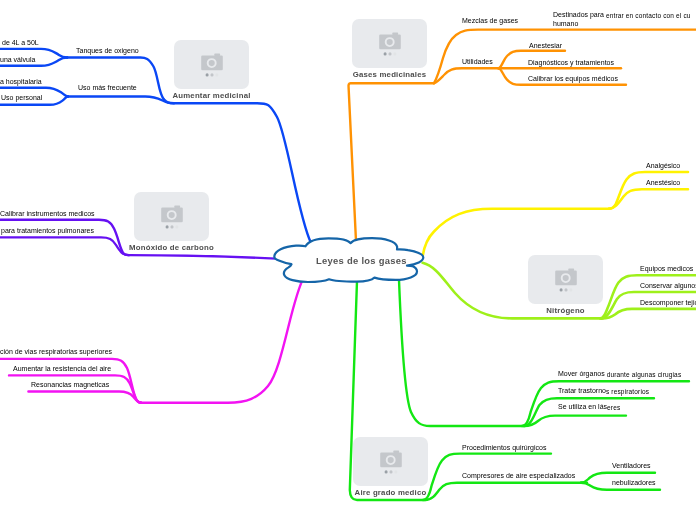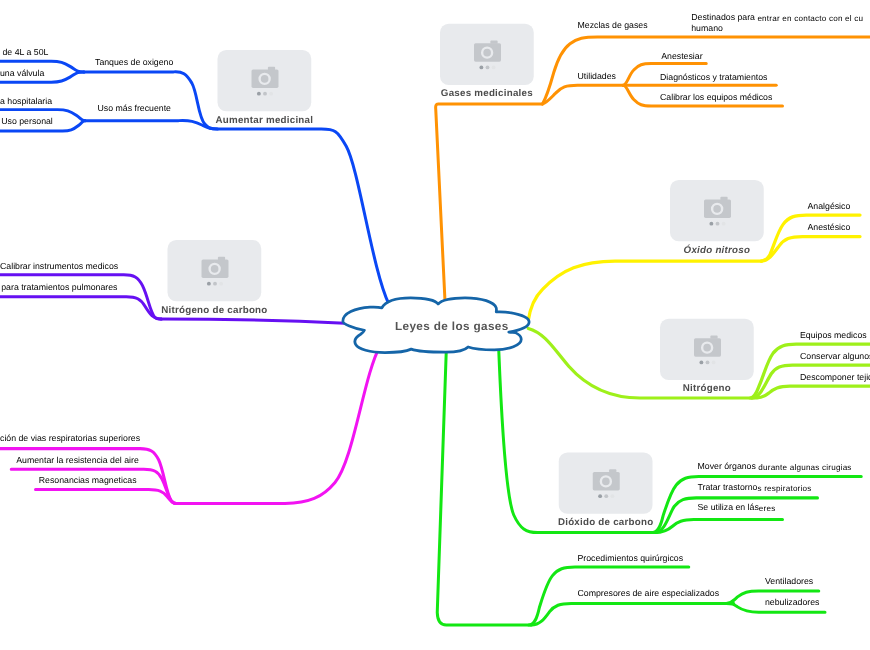--- a/index.html
+++ b/index.html
@@ -115,75 +115,62 @@
         <rect x="15.3" y="6.4" width="5.8" height="2.6" rx="0.7" fill="#c4c7cb"></rect>
         <circle cx="12.7" cy="16.1" r="4.0" fill="none" stroke="#e8eaed" stroke-width="1.9"></circle>
         <circle cx="8.1" cy="27.9" r="1.55" fill="#9aa0a6"></circle>
         <circle cx="13" cy="27.9" r="1.55" fill="#c2c5c9"></circle>
         <circle cx="17.9" cy="27.9" r="1.55" fill="#e2e4e6"></circle>
       </svg>
     </div>
     <div class="nlabel">Gases medicinales</div>
   </div>
 
-  <div class="node" style="left:536px;top:144px;">
-    <div class="ph">
-      <svg width="26" height="36" viewBox="0 0 26 36">
-        <rect x="2.2" y="8.5" width="21.6" height="14.8" rx="1.3" fill="#c4c7cb"></rect>
-        <rect x="15.3" y="6.4" width="5.8" height="2.6" rx="0.7" fill="#c4c7cb"></rect>
-        <circle cx="12.7" cy="16.1" r="4.0" fill="none" stroke="#e8eaed" stroke-width="1.9"></circle>
-        <circle cx="8.1" cy="27.9" r="1.55" fill="#9aa0a6"></circle>
-        <circle cx="13" cy="27.9" r="1.55" fill="#c2c5c9"></circle>
-        <circle cx="17.9" cy="27.9" r="1.55" fill="#e2e4e6"></circle>
-      </svg>
-    </div>
-    <div class="nlabel ital">Óxido nitroso</div>
-  </div>
 
   <div class="node" style="left:528px;top:255px;text-align:right;">
     <div class="ph">
       <svg width="26" height="36" viewBox="0 0 26 36">
         <rect x="2.2" y="8.5" width="21.6" height="14.8" rx="1.3" fill="#c4c7cb"></rect>
         <rect x="15.3" y="6.4" width="5.8" height="2.6" rx="0.7" fill="#c4c7cb"></rect>
         <circle cx="12.7" cy="16.1" r="4.0" fill="none" stroke="#e8eaed" stroke-width="1.9"></circle>
         <circle cx="8.1" cy="27.9" r="1.55" fill="#9aa0a6"></circle>
         <circle cx="13" cy="27.9" r="1.55" fill="#c2c5c9"></circle>
         <circle cx="17.9" cy="27.9" r="1.55" fill="#e2e4e6"></circle>
       </svg>
     </div>
     <div class="nlabel">Nitrógeno</div>
   </div>
 
-  <div class="node" style="left:447px;top:362px;">
-    <div class="ph">
-      <svg width="26" height="36" viewBox="0 0 26 36">
-        <rect x="2.2" y="8.5" width="21.6" height="14.8" rx="1.3" fill="#c4c7cb"></rect>
-        <rect x="15.3" y="6.4" width="5.8" height="2.6" rx="0.7" fill="#c4c7cb"></rect>
-        <circle cx="12.7" cy="16.1" r="4.0" fill="none" stroke="#e8eaed" stroke-width="1.9"></circle>
-        <circle cx="8.1" cy="27.9" r="1.55" fill="#9aa0a6"></circle>
-        <circle cx="13" cy="27.9" r="1.55" fill="#c2c5c9"></circle>
-        <circle cx="17.9" cy="27.9" r="1.55" fill="#e2e4e6"></circle>
-      </svg>
-    </div>
-    <div class="nlabel">Dióxido de carbono</div>
-  </div>
-
+
+  <div class="node" style="left:353px;top:437px;">
+    <div class="ph">
+      <svg width="26" height="36" viewBox="0 0 26 36">
+        <rect x="2.2" y="8.5" width="21.6" height="14.8" rx="1.3" fill="#c4c7cb"></rect>
+        <rect x="15.3" y="6.4" width="5.8" height="2.6" rx="0.7" fill="#c4c7cb"></rect>
+        <circle cx="12.7" cy="16.1" r="4.0" fill="none" stroke="#e8eaed" stroke-width="1.9"></circle>
+        <circle cx="8.1" cy="27.9" r="1.55" fill="#9aa0a6"></circle>
+        <circle cx="13" cy="27.9" r="1.55" fill="#c2c5c9"></circle>
+        <circle cx="17.9" cy="27.9" r="1.55" fill="#e2e4e6"></circle>
+      </svg>
+    </div>
+    <div class="nlabel">Aire grado medico</div>
+  </div>
 
   <div class="node" style="left:134px;top:192px;">
     <div class="ph">
       <svg width="26" height="36" viewBox="0 0 26 36">
         <rect x="2.2" y="8.5" width="21.6" height="14.8" rx="1.3" fill="#c4c7cb"></rect>
         <rect x="15.3" y="6.4" width="5.8" height="2.6" rx="0.7" fill="#c4c7cb"></rect>
         <circle cx="12.7" cy="16.1" r="4.0" fill="none" stroke="#e8eaed" stroke-width="1.9"></circle>
         <circle cx="8.1" cy="27.9" r="1.55" fill="#9aa0a6"></circle>
         <circle cx="13" cy="27.9" r="1.55" fill="#c2c5c9"></circle>
         <circle cx="17.9" cy="27.9" r="1.55" fill="#e2e4e6"></circle>
       </svg>
     </div>
-    <div class="nlabel">Nitrógeno de carbono</div>
+    <div class="nlabel">Monóxido de carbono</div>
   </div>
 
 
   <div class="leaf" style="left:2px;top:37.5px;">de 4L a 50L</div>
   <div class="leaf" style="left:0px;top:54.5px;">una válvula</div>
   <div class="leaf" style="left:76px;top:46px;">Tanques de oxigeno</div>
   <div class="leaf" style="left:0px;top:76.5px;">a hospitalaria</div>
   <div class="leaf" style="left:1px;top:93px;">Uso personal</div>
   <div class="leaf" style="left:78px;top:83px;">Uso más frecuente</div>
 

